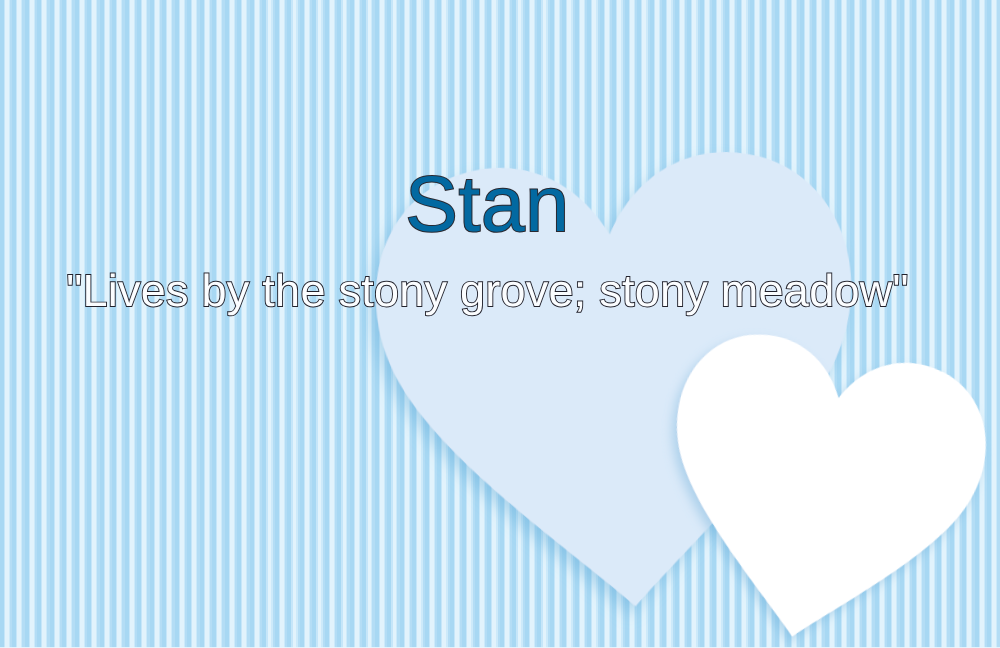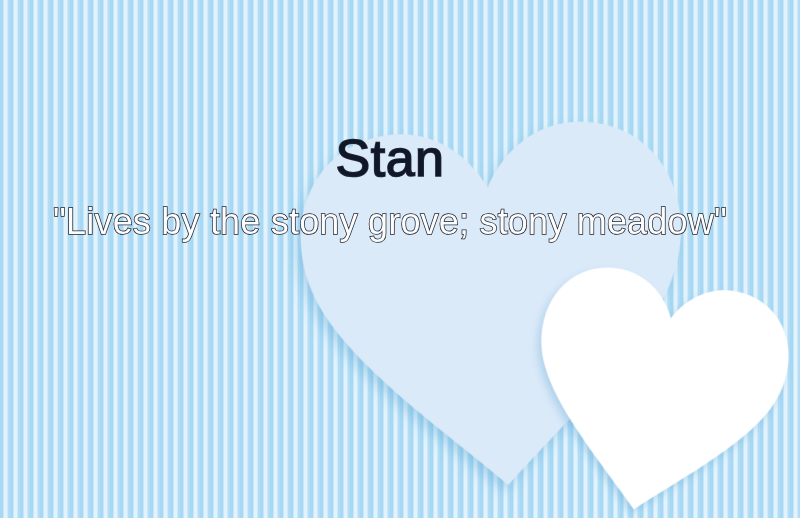--- a/index.html
+++ b/index.html
@@ -65,25 +65,25 @@
     position: absolute;
     left: 0;
     top: 132px;
     width: 780px;
     text-align: center;
     pointer-events: none;
   }
 
   #title {
     margin: 0;
-    font-size: 52px;
+    font-size: 63px;
     font-weight: 400;
     line-height: 1.02;
     letter-spacing: 0.5px;
-    color: #0f172a;
+    color: #0369a1;
     -webkit-text-stroke: 1.6px #2a2a32;
     paint-order: stroke fill;
     text-shadow:
       0 0 1px rgba(40,40,50,0.55);
   }
 
   #subtitle {
     margin: 14px 0 0 0;
     font-size: 36px;
     font-weight: 400;

